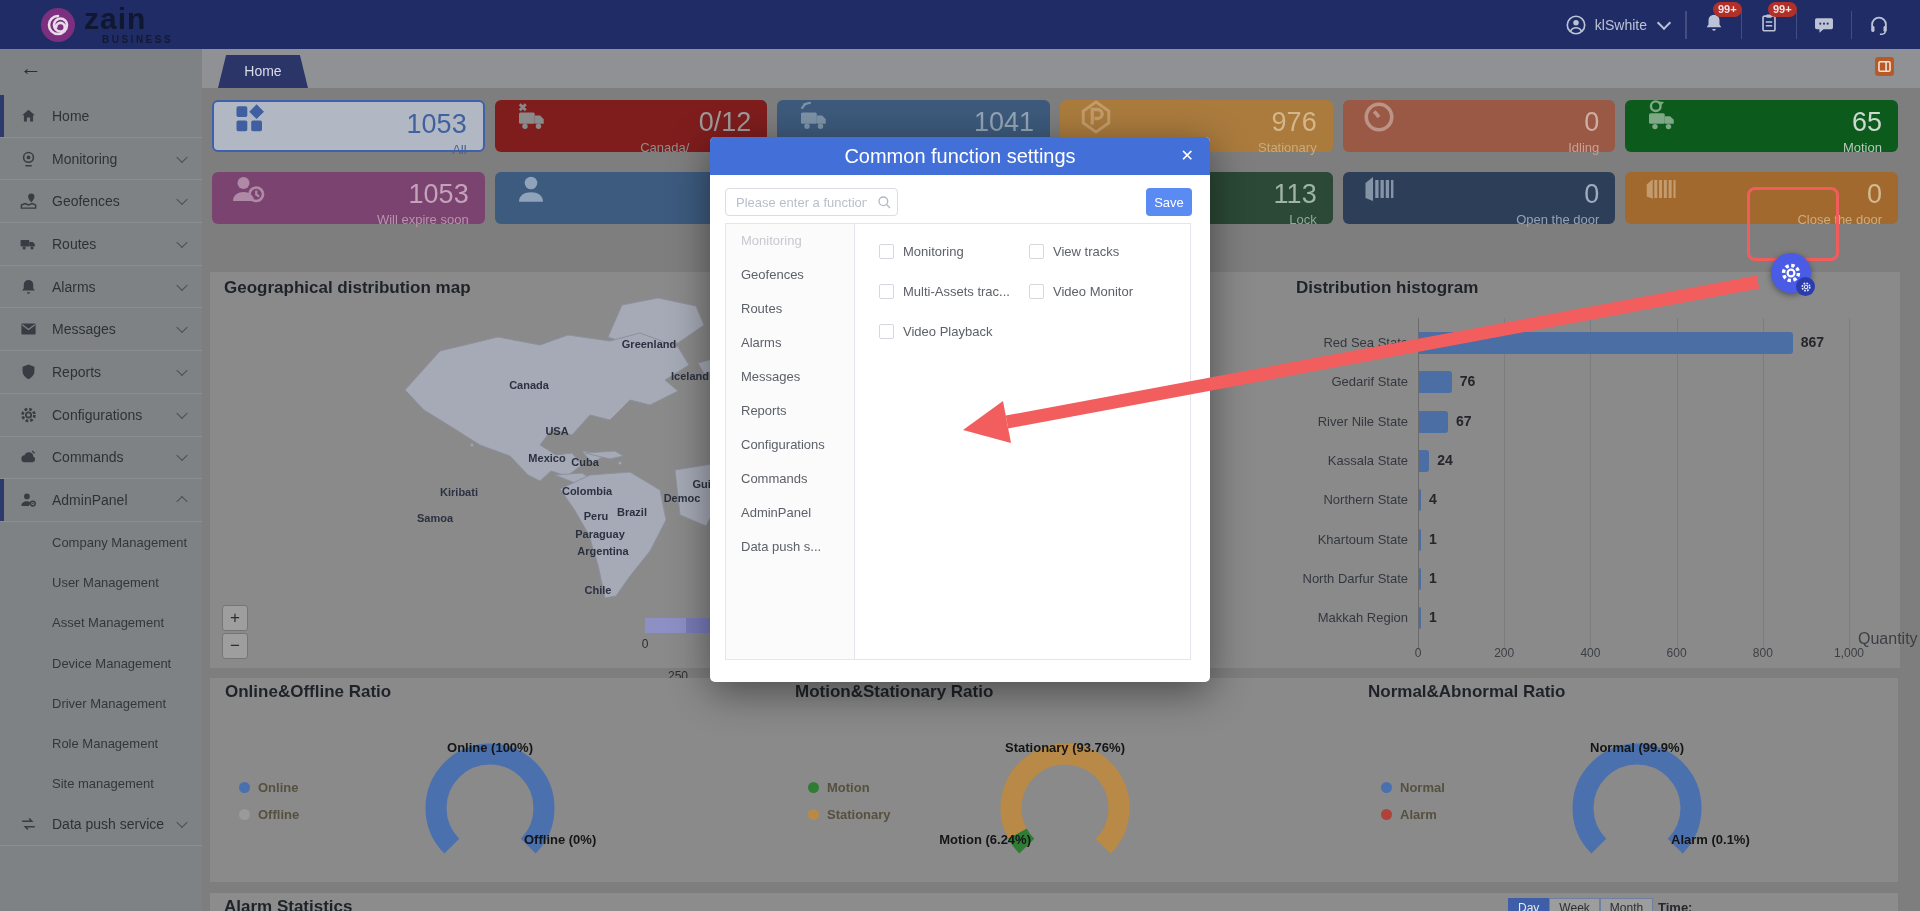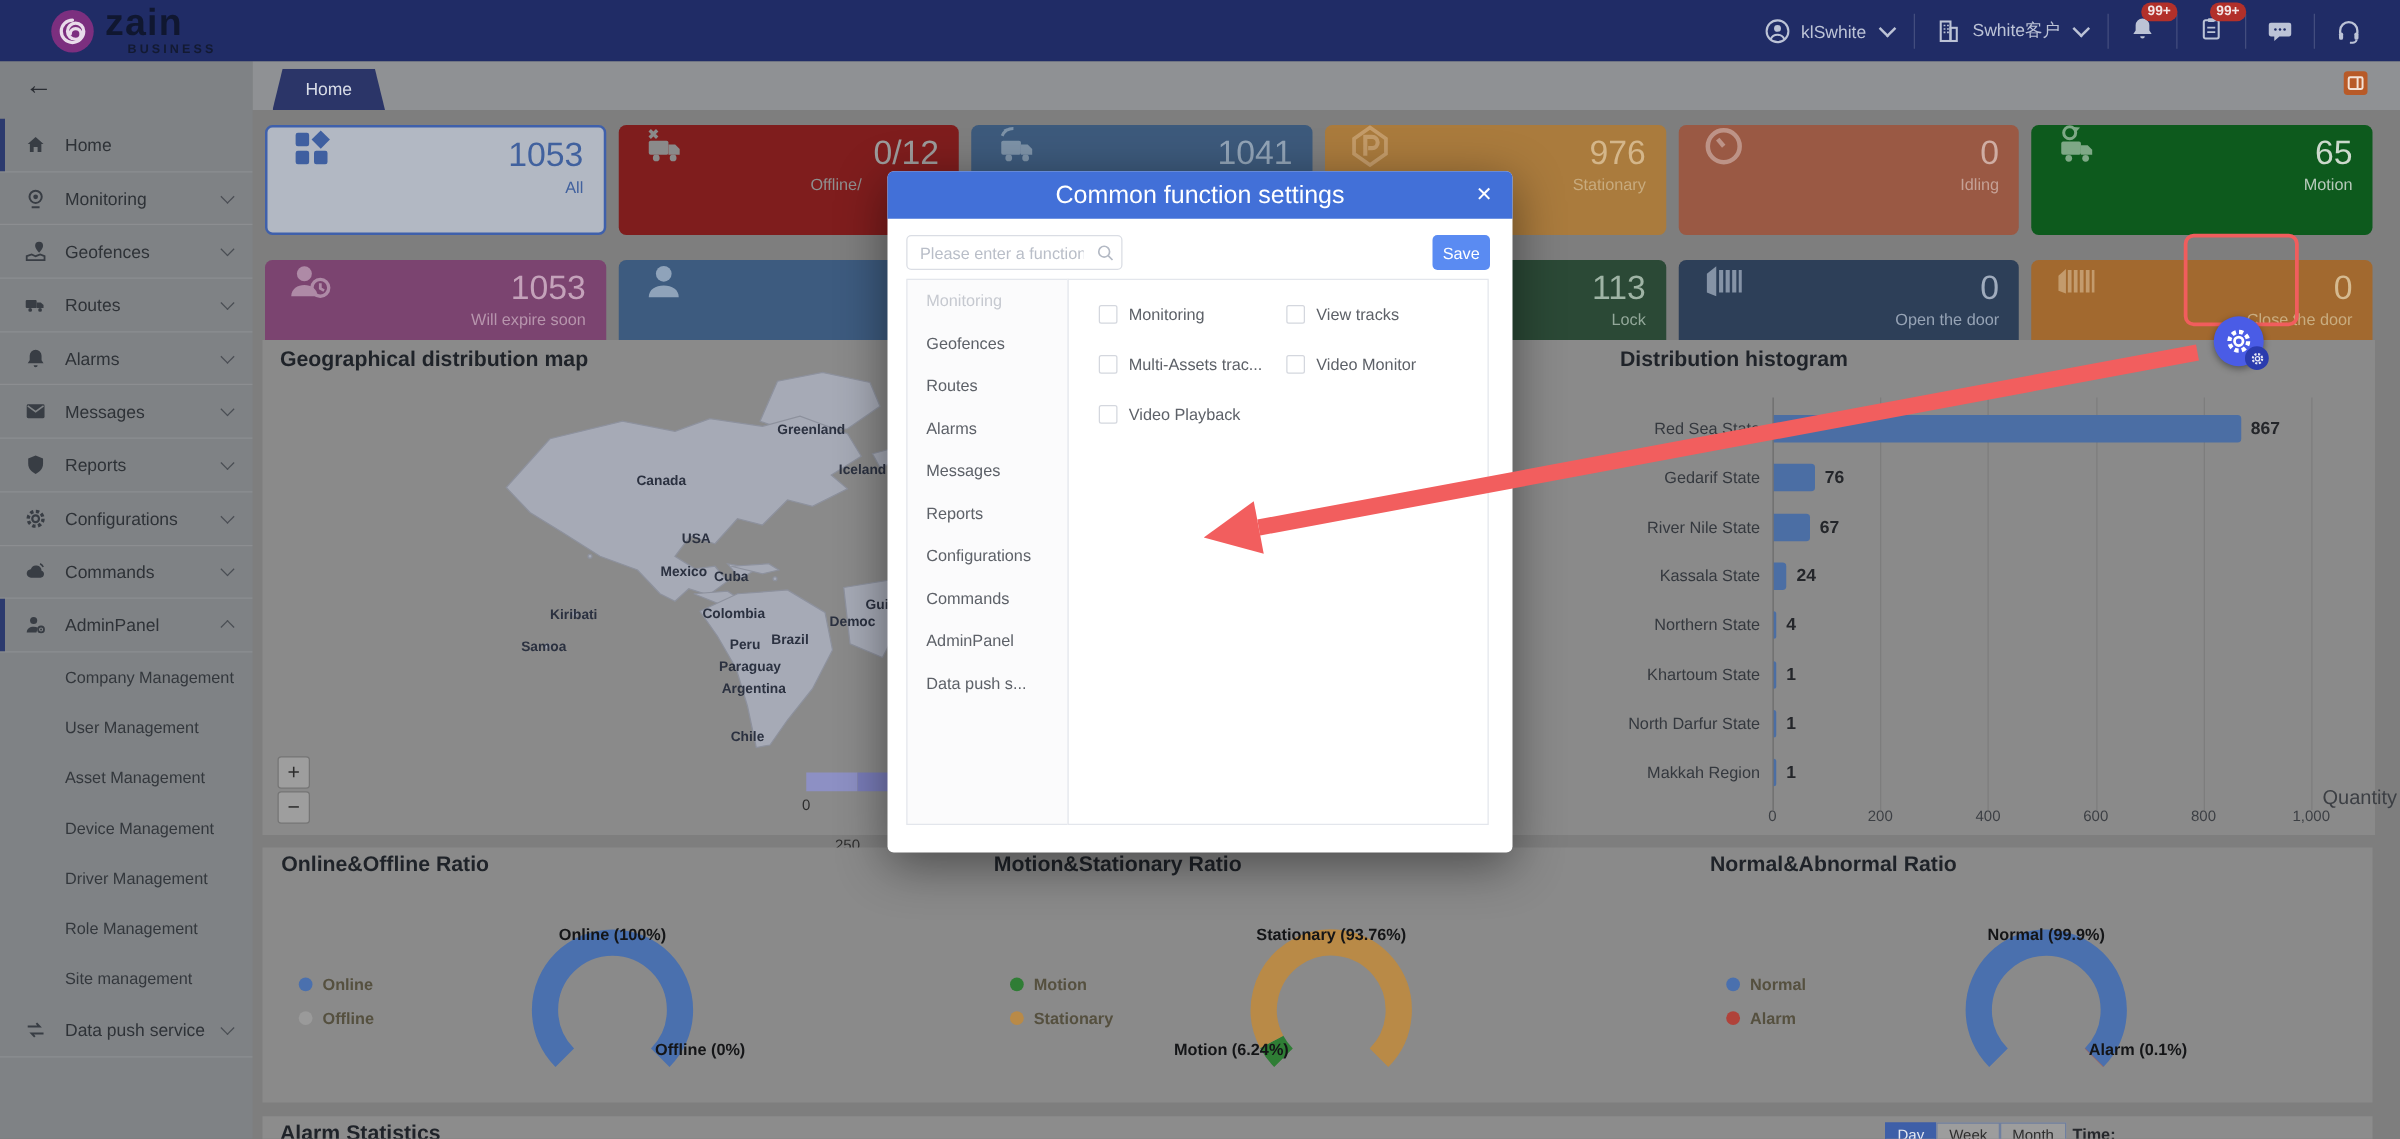--- a/index.html
+++ b/index.html
@@ -34,21 +34,21 @@
   .nav-row.sub{border-bottom:none}
   .nav-row.sub .lbl{font-size:13px;color:#33373c}
   .nav-ico{position:absolute;left:19px;top:50%;transform:translateY(-50%);width:19px;height:19px;color:#383d44}
   .nav-bar{position:absolute;left:0;top:0;bottom:0;width:4px;background:#2c3a6e}
   .chev{position:absolute;right:16px;top:50%;width:7px;height:7px;border-right:1.6px solid #4a4e54;
         border-bottom:1.6px solid #4a4e54;transform:translateY(-70%) rotate(45deg)}
   .chev.up{transform:translateY(-30%) rotate(-135deg)}
   
   #cards{position:absolute;left:212px;top:100px;width:1686px;display:grid;
          grid-template-columns:repeat(6,1fr);gap:20px 10px}
-  .card{height:88px;border-radius:6px;position:relative;cursor:pointer;box-sizing:border-box}
+  .card{height:52px;border-radius:6px;position:relative;cursor:pointer;box-sizing:border-box}
   .card .cico{position:absolute;left:18px;top:50%;transform:translateY(-50%);width:36px;height:36px}
   .card .cval{position:absolute;right:16px;top:8px;font-size:27px;line-height:28px}
   .card .clbl{position:absolute;right:16px;top:40px;font-size:13px}
   
   .panel{position:absolute;background:#8a8a8a}
   .panel-title{position:absolute;font-size:17px;font-weight:bold;color:#1f2329;white-space:nowrap}
   
   .map-label{position:absolute;transform:translate(-50%,-50%);font-size:11px;font-weight:bold;color:#2b3140;white-space:nowrap}
   .zoom-btn{position:absolute;width:26px;height:26px;background:#9e9e9e;border:1px solid #757575;border-radius:3px;
             font-size:17px;line-height:24px;text-align:center;color:#2c2c2c;cursor:pointer;box-sizing:border-box}
@@ -113,29 +113,20 @@
       <div class="tb-group">
         <svg class="tb-ico" viewBox="0 0 24 24" fill="currentColor">
           <circle cx="12" cy="12" r="9.5" fill="none" stroke="currentColor" stroke-width="1.8"></circle>
           <circle cx="12" cy="9.5" r="3"></circle>
           <path d="M6 19a6.5 6.5 0 0 1 12 0" fill="none" stroke="currentColor" stroke-width="1.8"></path>
         </svg>
         <span>klSwhite</span>
         <span class="tchev"></span>
       </div>
       <div class="tb-div"></div>
-      <div class="tb-group">
-        <svg class="tb-ico" viewBox="0 0 24 24" fill="currentColor">
-          <rect x="5" y="3.5" width="8.5" height="17" fill="none" stroke="currentColor" stroke-width="1.8"></rect>
-          <rect x="13.5" y="9" width="5.5" height="11.5" fill="none" stroke="currentColor" stroke-width="1.8"></rect>
-          <path d="M7.5 7h1.6M10.5 7h1.6M7.5 10h1.6M10.5 10h1.6M7.5 13h1.6M10.5 13h1.6" stroke="currentColor" stroke-width="1.4"></path>
-        </svg>
-        <span>Swhite客户</span>
-        <span class="tchev"></span>
-      </div>
       <div class="tb-div"></div>
       <div class="tb-group">
         <span class="badge-wrap"><svg class="tb-ico" viewBox="0 0 24 24" fill="currentColor">
             <path d="M12 3a6 6 0 0 0-6 6v4.5L4 16.5h16L18 13.5V9a6 6 0 0 0-6-6z"></path>
             <path d="M10 18.5a2 2 0 0 0 4 0z"></path>
           </svg><span class="badge">99+</span></span>
       </div>
       <div class="tb-div"></div>
       <div class="tb-group">
         <span class="badge-wrap"><svg class="tb-ico" viewBox="0 0 24 24" fill="currentColor">
@@ -306,21 +297,21 @@
     </div>
     <div class="card" style="background: #7f1d1d;">
       <svg class="cico" style="position:absolute;left:18px;top:17px;width:36px;height:36px;color:#8a8a8a" viewBox="0 0 24 24" fill="currentColor">
         <rect x="4" y="9" width="10.5" height="7.5" rx="1"></rect>
         <path d="M14.5 11h3.6l2.4 2.5v3h-6z"></path>
         <circle cx="8" cy="18.2" r="1.8"></circle>
         <circle cx="17" cy="18.2" r="1.8"></circle>
         <path d="M4.5 3.5l4 4m0-4l-4 4" stroke="currentColor" stroke-width="1.8" fill="none"></path>
       </svg>
       <div class="cval" style="color: rgb(156, 156, 156);">0/12</div>
-      <div class="clbl" style="color: rgb(143, 143, 143); padding-right: 62px;">Offline/</div>
+      <div class="clbl" style="color: rgb(143, 143, 143); padding-right: 62px;">Canada/</div>
     </div>
     <div class="card" style="background: rgb(61, 90, 124);">
       <svg class="cico" style="position:absolute;left:18px;top:17px;width:36px;height:36px;color:#7e93a8" viewBox="0 0 24 24" fill="currentColor">
         <rect x="4" y="9" width="10.5" height="7.5" rx="1"></rect>
         <path d="M14.5 11h3.6l2.4 2.5v3h-6z"></path>
         <circle cx="8" cy="18.2" r="1.8"></circle>
         <circle cx="17" cy="18.2" r="1.8"></circle>
         <path d="M4.5 6.5a6.5 6.5 0 0 1 6-3.9M5.6 3.9a9 9 0 0 1 2.8-1" fill="none" stroke="currentColor" stroke-width="1.6"></path>
       </svg>
       <div class="cval" style="color: rgb(147, 165, 184);">1041</div>

